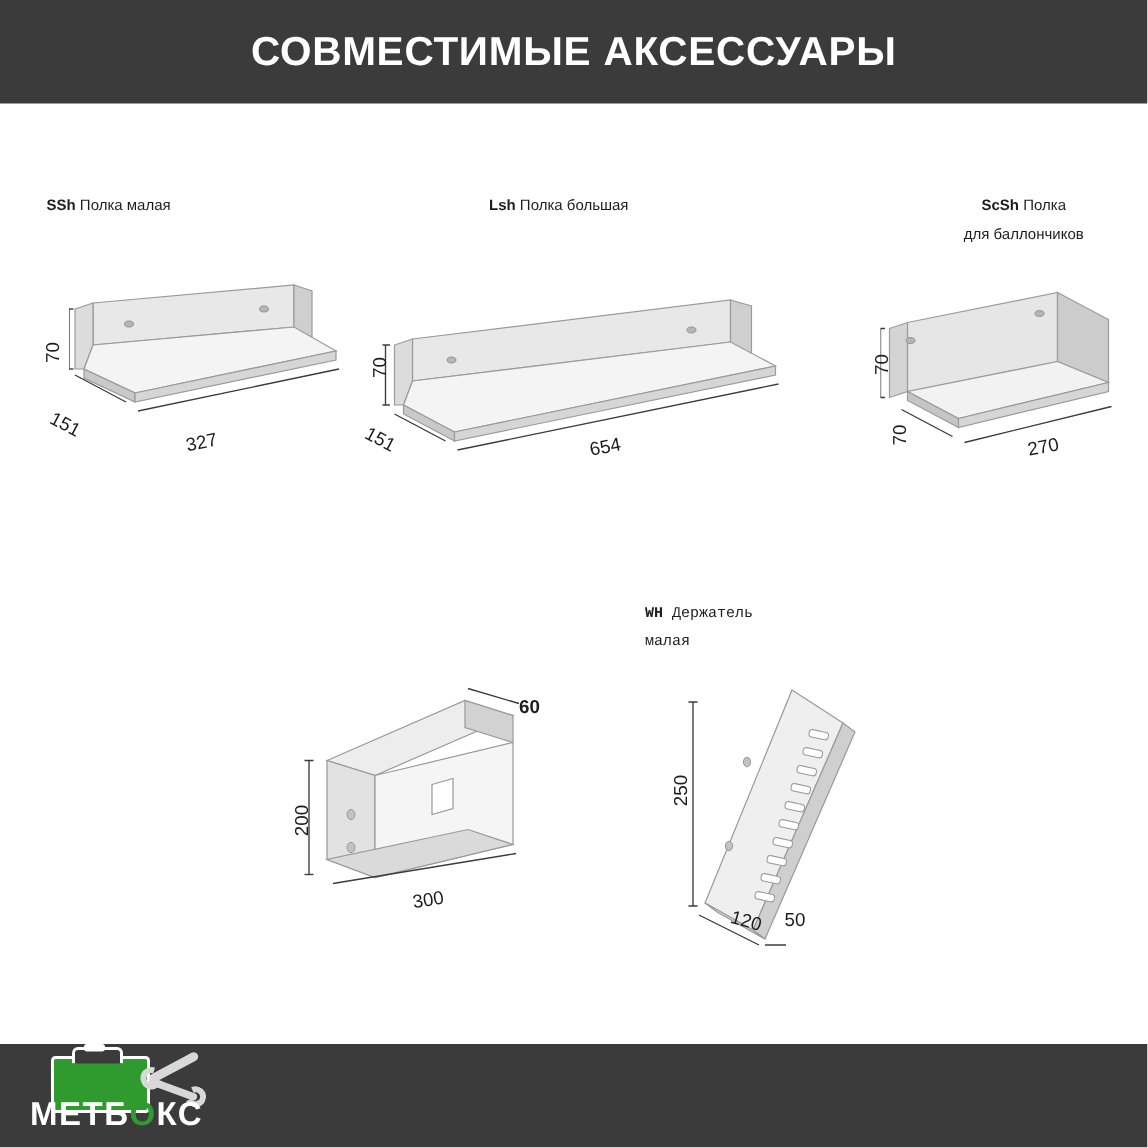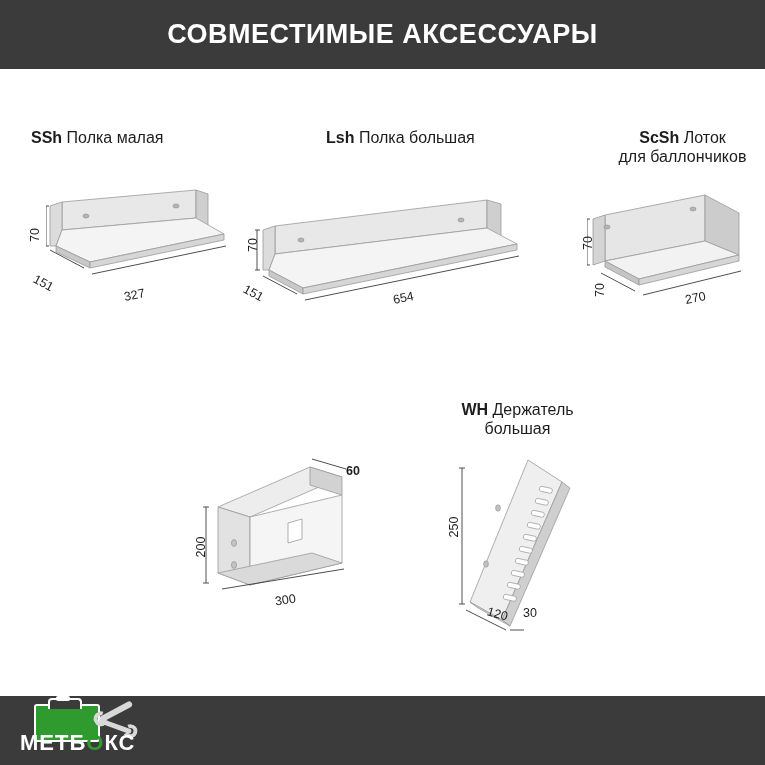--- a/index.html
+++ b/index.html
@@ -160,21 +160,21 @@
   }
   .logo-text .accent {
     color: #2f9b2f;
   }
 
   
   .product {
     position: absolute;
   }
   .product-caption {
-    font-size: 16px;
+    font-size: 10px;
     color: #1d1d1d;
     line-height: 19px;
   }
   .product-caption .code {
     font-weight: bold;
   }
   .dim-label {
     position: absolute;
     font-size: 12.5px;
     color: #1d1d1d;
@@ -253,21 +253,21 @@
     </svg>
 
     <div class="dim-label rot90" style="left:-7px; top:110px; width:30px; text-align:center;">70</div>
     <div class="dim-label" style="left:-2px; top:158px; transform:rotate(28deg);">151</div>
     <div class="dim-label" style="left:148px; top:163px; transform:rotate(-11deg);">654</div>
   </div>
 
   <div class="product" style="left:565px; top:128px; width:200px; height:195px;">
     <div class="product-caption" style="position:absolute; left:30px; top:0px; width:175px; text-align:center;">
       <span class="code">ScSh</span>
-      <span>Лоток</span><br>
+      <span>Полка</span><br>
       <span>для баллончиков</span>
     </div>
 
     <svg width="180" height="130" viewBox="0 0 180 130" style="position:absolute; left:22px; top:65px;">
 
       <polygon points="18,22 118,2 118,48 18,68" fill="#e6e6e6" stroke="#9a9a9a" stroke-width="0.8"></polygon>
 
       <polygon points="6,26 18,22 18,68 6,72" fill="#d4d4d4" stroke="#9a9a9a" stroke-width="0.8"></polygon>
 
       <polygon points="118,2 152,20 152,62 118,48" fill="#cccccc" stroke="#9a9a9a" stroke-width="0.8"></polygon>
@@ -317,24 +317,24 @@
 
       <line x1="32" y1="144" x2="154" y2="124" stroke="#3b3b3b" stroke-width="0.9"></line>
     </svg>
 
     <div class="dim-label" style="left:166px; top:64px;font-weight:bold;">60</div>
     <div class="dim-label rot90" style="left:4px; top:140px; width:34px; text-align:center;">200</div>
     <div class="dim-label" style="left:95px; top:193px; transform:rotate(-9deg);">300</div>
   </div>
 
   <div class="product" style="left:420px; top:400px; width:200px; height:240px;">
-    <div class="product-caption" style="position:absolute; left:10px; top:0px; width:175px; text-align:center;">
+    <div class="product-caption" style="position:absolute; left:10px; top:0px; width:175px; text-align:left;font-family:Liberation Mono, monospace;">
       <span class="code">WH</span>
       <span>Держатель</span><br>
-      <span>большая</span>
+      <span>малая</span>
     </div>
 
     <svg width="180" height="185" viewBox="0 0 180 185" style="position:absolute; left:20px; top:52px;">
 
       <polygon points="88,8 122,30 62,168 30,150" fill="#efefef" stroke="#9a9a9a" stroke-width="0.8"></polygon>
 
       <polygon points="122,30 130,36 70,174 62,168" fill="#cfcfcf" stroke="#9a9a9a" stroke-width="0.8"></polygon>
 
       <polygon points="30,150 62,168 70,174 38,156" fill="#dcdcdc" stroke="#9a9a9a" stroke-width="0.8"></polygon>
 
@@ -357,21 +357,21 @@
       <line x1="22" y1="16" x2="22" y2="152" stroke="#3b3b3b" stroke-width="0.9"></line>
       <line x1="19" y1="16" x2="25" y2="16" stroke="#3b3b3b" stroke-width="0.9"></line>
       <line x1="19" y1="152" x2="25" y2="152" stroke="#3b3b3b" stroke-width="0.9"></line>
 
       <line x1="26" y1="158" x2="66" y2="178" stroke="#3b3b3b" stroke-width="0.9"></line>
       <line x1="70" y1="178" x2="84" y2="178" stroke="#3b3b3b" stroke-width="0.9"></line>
     </svg>
 
     <div class="dim-label rot90" style="left:17px; top:120px; width:34px; text-align:center;">250</div>
     <div class="dim-label" style="left:67px; top:207px; transform:rotate(16deg);">120</div>
-    <div class="dim-label" style="left:103px; top:206px;">30</div>
+    <div class="dim-label" style="left:103px; top:206px;">50</div>
   </div>
 
   <div class="footer">
     <div class="logo">
       <div class="logo-box"></div>
       <div class="logo-box-lid"></div>
       <div class="logo-box-handle"></div>
       <div class="logo-wrench"></div>
       <div class="logo-wrench2"></div>
       <div class="logo-text"><span>МЕТБ</span><span class="accent">О</span><span>КС</span></div>

